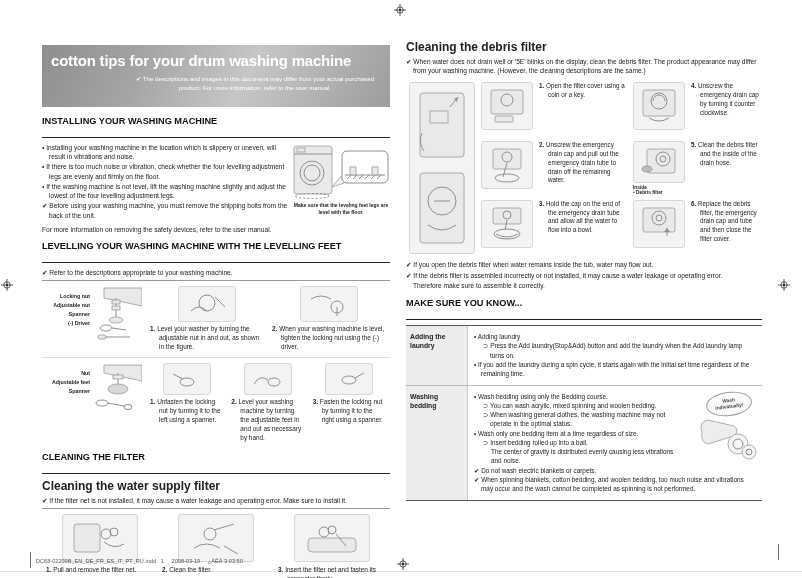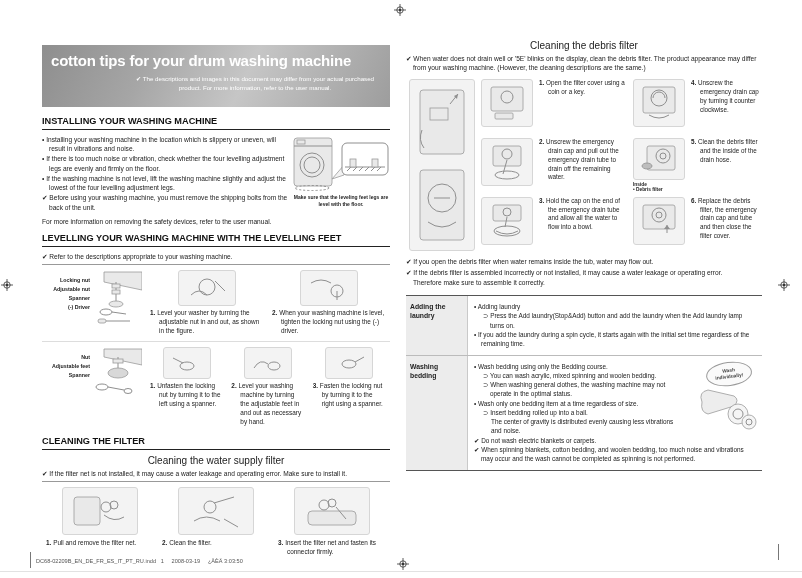--- a/index.html
+++ b/index.html
@@ -9,22 +9,22 @@
   .col-right{position:absolute;left:406px;top:38px;width:356px;}
 
   
   .band{height:62px;background:linear-gradient(115deg,#8e8e8e 0%,#a6a6a6 30%,#c6c6c6 58%,#9d9d9d 100%);
         padding:7px 9px 0;box-sizing:border-box;margin-bottom:9px;}
   .band-title{color:#fff;font-size:15px;font-weight:bold;letter-spacing:-0.2px;}
   .band-note{color:#fff;font-size:6.2px;line-height:1.45;margin-top:6px;text-align:center;padding-left:78px;}
 
   
   .sec-h{font-size:9.2px;font-weight:bold;color:#111;border-bottom:1.8px solid #222;
-         padding-bottom:3px;margin:0 0 5px 0;}
-  .sub-h{font-size:10px;font-weight:normal;margin:2px 0 3px;text-align:center;}
+         padding-bottom:11px;margin:0 0 5px 0;}
+  .sub-h{font-size:12px;font-weight:bold;margin:2px 0 3px;}
   .thin-rule{border-bottom:1px solid #999;margin:3px 0 5px;}
 
   .body-txt{font-size:6.6px;line-height:1.4;}
   .chk{padding-left:7px;text-indent:-7px;margin:1px 0;}
   .step{font-size:6.4px;line-height:1.4;padding-left:9px;text-indent:-9px;}
   .step .n{font-weight:bold;}
   .tinylabel{font-size:5.3px;font-weight:bold;color:#222;white-space:nowrap;}
 
   .ibox{background:#f3f3f3;border:1px solid #d6d6d6;border-radius:3px;
         display:flex;align-items:center;justify-content:center;}
@@ -413,20 +413,21 @@
       </div>
 
       <div class="body-txt" style="margin-top:4px;">
         <div class="chk">✔ If you open the debris filter when water remains inside the tub, water may flow out.</div>
         <div class="chk">✔ If the debris filter is assembled incorrectly or not installed, it may cause a water leakage or operating error.</div>
         <div style="padding-left:7px;">Therefore make sure to assemble it correctly.</div>
       </div>
     </div>
 
     <div style="margin-top:8px;">
+      <div class="sec-h">MAKE SURE YOU KNOW...</div>
       <div class="msy">
         <div class="msy-row">
           <div class="msy-label">Adding the laundry</div>
           <div class="msy-content">
             <div class="ln">• Adding laundry</div>
             <div class="ln ind1">⊃ Press the Add laundry(Stop&amp;Add) button and add the laundry when the Add laundry lamp turns on.</div>
             <div class="ln">• If you add the laundry during a spin cycle, it starts again with the initial set time regardless of the remaining time.</div>
           </div>
         </div>
         <div class="msy-row">

